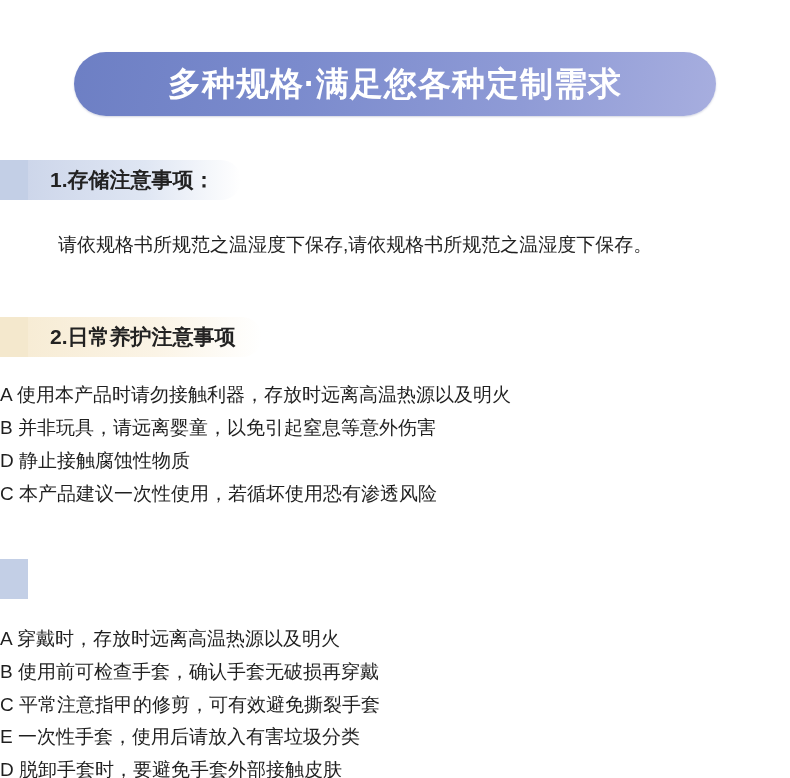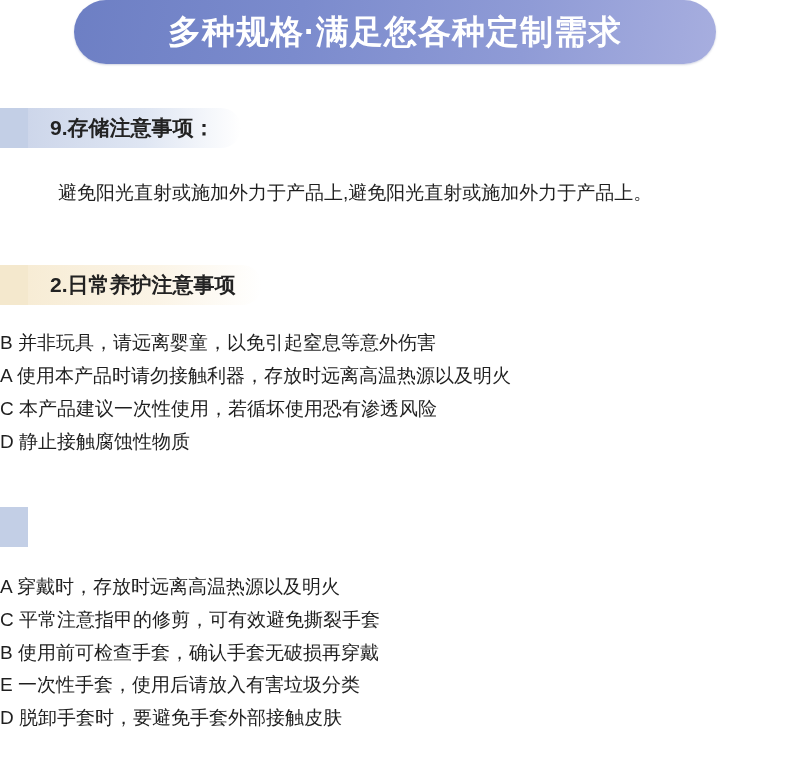--- a/index.html
+++ b/index.html
@@ -18,20 +18,22 @@
     position: relative;
     width: 790px;
     height: 778px;
     box-sizing: border-box;
   }
 
   
   .banner-wrap {
     display: flex;
     justify-content: center;
+    padding-top: 8px;
+    margin-top: 44px;
   }
   .banner {
     width: 642px;
     height: 64px;
     border-radius: 34px;
     background: linear-gradient(100deg, #6d7fc4 0%, #7b8bcd 35%, #8f9bd6 70%, #a7aedf 100%);
     display: flex;
     align-items: center;
     justify-content: center;
     box-shadow: 0 1px 2px rgba(80,90,140,0.25);
@@ -119,44 +121,44 @@
 
   <div class="banner-wrap">
     <div class="banner">
       <span class="banner-text">多种规格·满足您各种定制需求</span>
     </div>
   </div>
 
   <div class="section s1">
     <div class="heading-row s1-head">
       <div class="edge-blue"></div>
-      <div class="heading blue">9.存储注意事项：</div>
+      <div class="heading blue">1.存储注意事项：</div>
     </div>
-    <div class="body-text indent-1 s1-body">避免阳光直射或施加外力于产品上,避免阳光直射或施加外力于产品上。</div>
+    <div class="body-text indent-1 s1-body">请依规格书所规范之温湿度下保存,请依规格书所规范之温湿度下保存。</div>
   </div>
 
   <div class="section s2">
     <div class="heading-row s2-head">
       <div class="edge-cream"></div>
       <div class="heading cream">2.日常养护注意事项</div>
     </div>
     <ul class="item-list indent-2 s2-body">
+      <li>A 使用本产品时请勿接触利器，存放时远离高温热源以及明火</li>
       <li>B 并非玩具，请远离婴童，以免引起窒息等意外伤害</li>
-      <li>A 使用本产品时请勿接触利器，存放时远离高温热源以及明火</li>
+      <li>D 静止接触腐蚀性物质</li>
       <li>C 本产品建议一次性使用，若循坏使用恐有渗透风险</li>
-      <li>D 静止接触腐蚀性物质</li>
     </ul>
   </div>
 
   <div class="section s3">
     <div class="heading-row s3-head">
       <div class="edge-blue"></div>
     </div>
     <ul class="item-list indent-2 s3-body">
       <li>A 穿戴时，存放时远离高温热源以及明火</li>
+      <li>B 使用前可检查手套，确认手套无破损再穿戴</li>
       <li>C 平常注意指甲的修剪，可有效避免撕裂手套</li>
-      <li>B 使用前可检查手套，确认手套无破损再穿戴</li>
       <li>E 一次性手套，使用后请放入有害垃圾分类</li>
       <li>D 脱卸手套时，要避免手套外部接触皮肤</li>
     </ul>
   </div>
 
 </div>
 
 </body></html>

